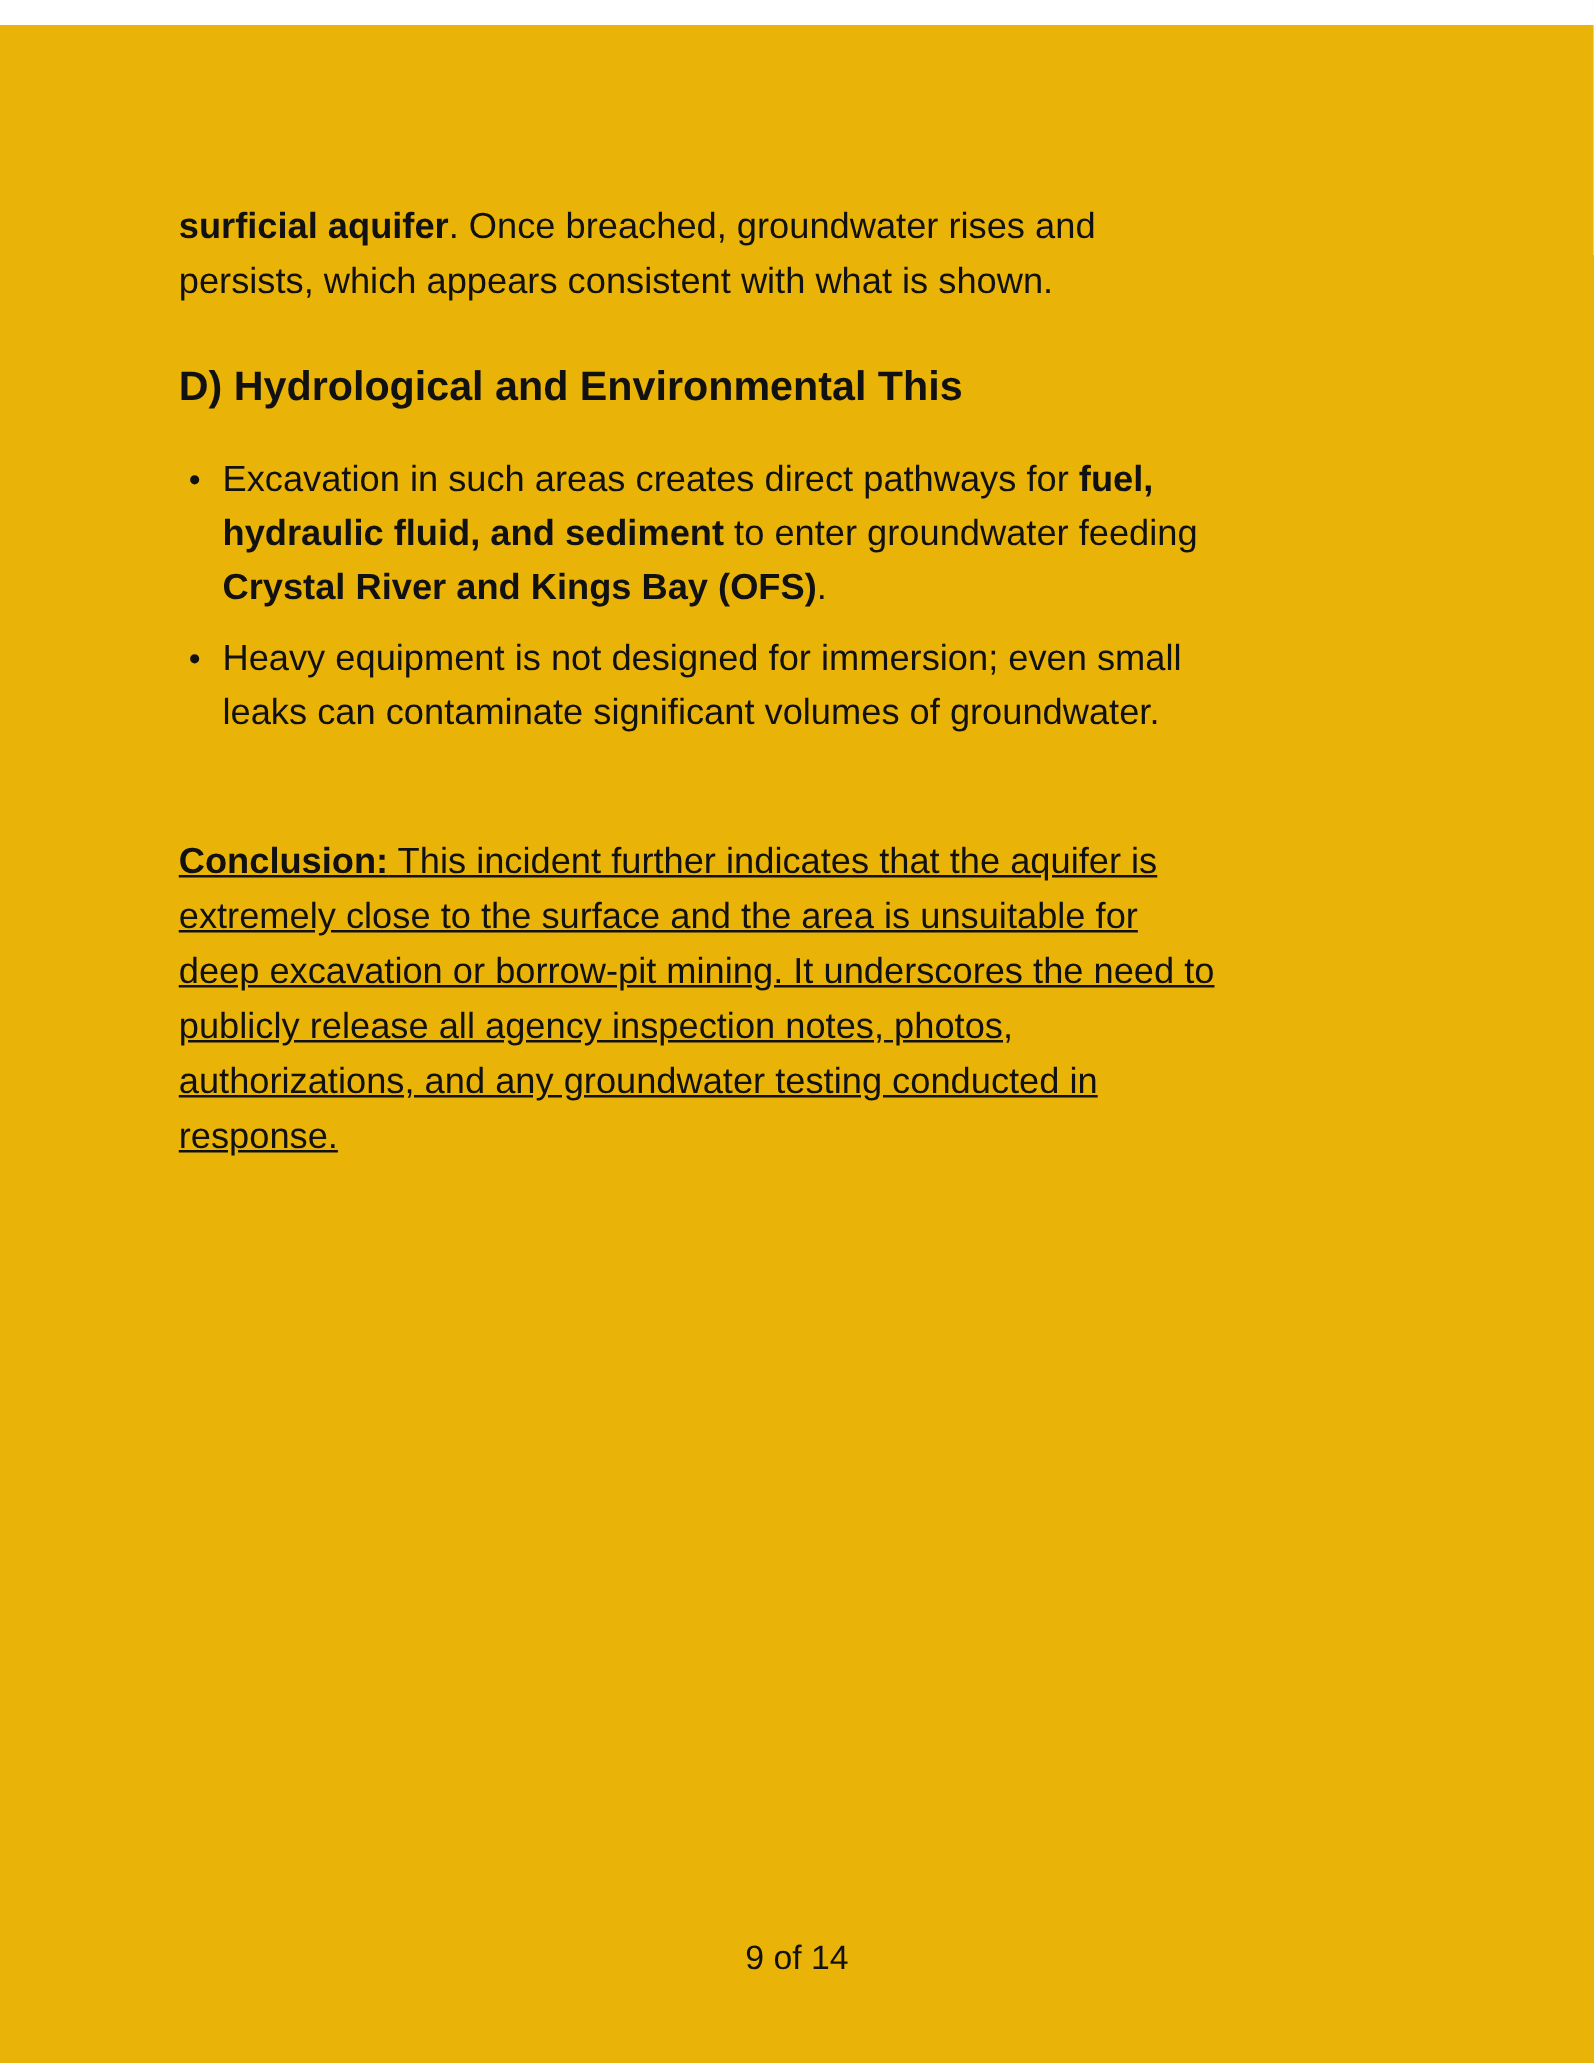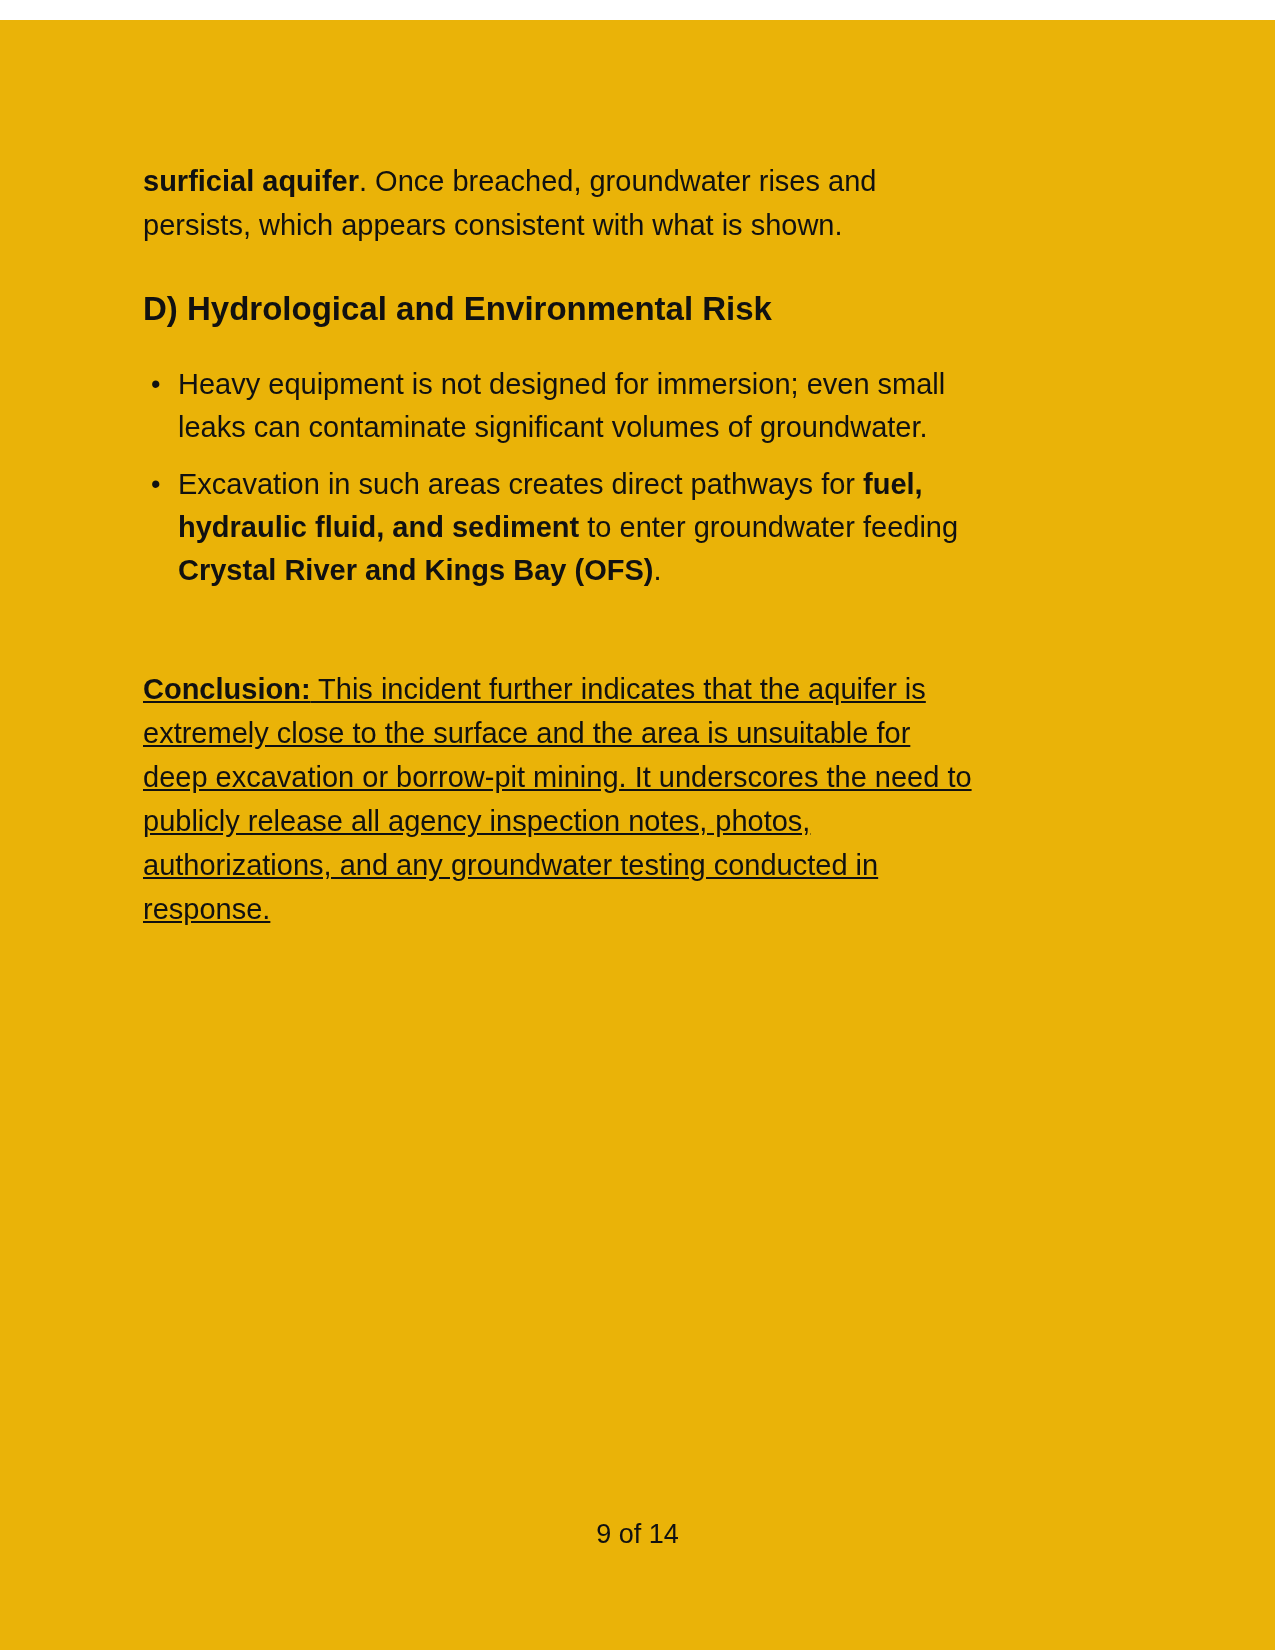--- a/index.html
+++ b/index.html
@@ -58,42 +58,42 @@
     font-size:27px;
     line-height:43px;
     color:#111111;
   }
   .bd{font-weight:700;}
   
   [data-name="conclusion-paragraph"]{margin-top:75px;text-decoration:underline;}
   [data-name="accountability-paragraph"]{margin-top:39px;}
   .footer{
     position:absolute;
-    left:0;top:1498px;
+    left:0;top:1530px;
     width:1275px;
     text-align:center;
     font-size:27px;
     line-height:32px;
     color:#111111;
   }
 </style>
 </head>
 <body>
 
 <div class="page" data-name="document-page">
   <main class="content" id="doc-content" data-name="document-body">
       <p class="para" data-name="intro-paragraph"><span class="bd" data-name="bold-text">surficial aquifer</span>. Once breached, groundwater rises and
 persists, which appears consistent with what is shown.</p>
-      <h3 class="h3" data-name="section-d-heading"><span class="bd" data-name="bold-text">D) Hydrological and Environmental Risk</span></h3>
+      <h3 class="h3" data-name="section-d-heading"><span class="bd" data-name="bold-text">D) Hydrological and Environmental This</span></h3>
       <ul class="bullets" data-name="risk-bullet-list">
-        <li data-name="list-item">Heavy equipment is not designed for immersion; even small
-leaks can contaminate significant volumes of groundwater.</li>
         <li data-name="list-item">Excavation in such areas creates direct pathways for <span class="bd" data-name="bold-text">fuel,
 hydraulic fluid, and sediment</span> to enter groundwater feeding
 <span class="bd" data-name="bold-text">Crystal River and Kings Bay (OFS)</span>.</li>
+        <li data-name="list-item">Heavy equipment is not designed for immersion; even small
+leaks can contaminate significant volumes of groundwater.</li>
       </ul>
       <p class="para" data-name="conclusion-paragraph"><span class="bd" data-name="bold-text">Conclusion:</span> This incident further indicates that the aquifer is
 extremely close to the surface and the area is unsuitable for
 deep excavation or borrow-pit mining. It underscores the need to
 publicly release all agency inspection notes, photos,
 authorizations, and any groundwater testing conducted in
 response.</p>
     </main>
   <div class="footer" data-name="page-number-indicator">9 of 14</div>
 </div>

